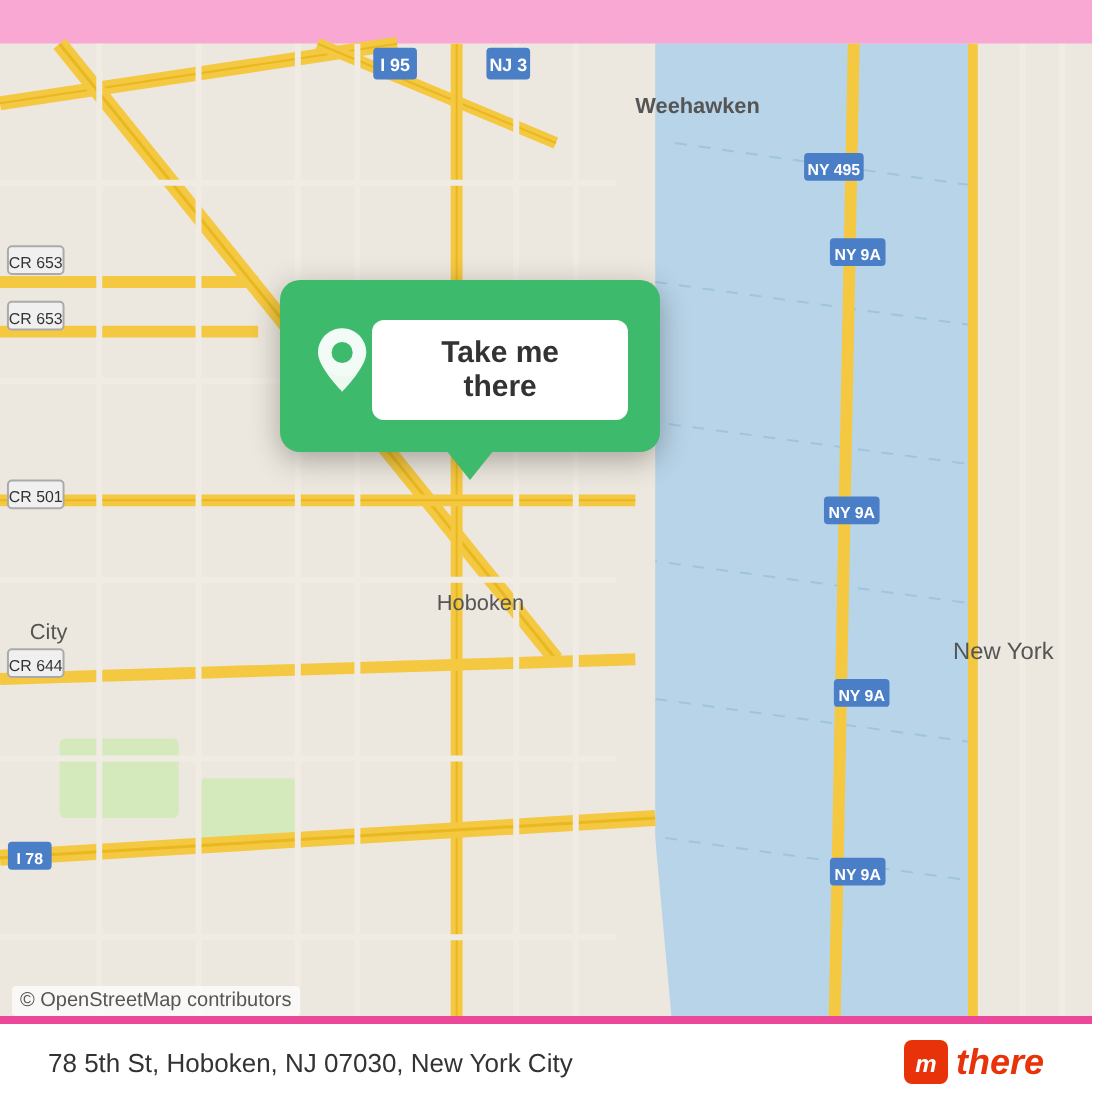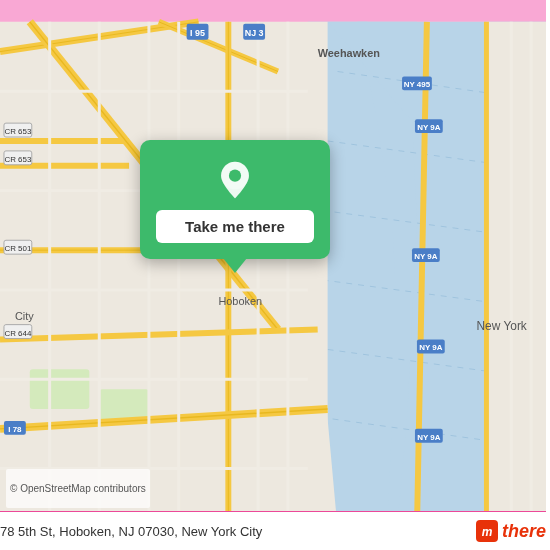--- a/index.html
+++ b/index.html
@@ -27,26 +27,26 @@
       width: 100%; height: 100%;
     }
 
     
     #bottom-bar {
       position: absolute;
       bottom: 0;
       left: 0;
       width: 100%;
       background: white;
-      padding: 8px 0;
+      padding: 8px 24px;
       display: flex;
       align-items: center;
       justify-content: space-between;
       z-index: 10;
-      border-top: 1px solid #ec4899;
+      border-top: 4px solid #ec4899;
     }
 
     #address-text {
       font-size: 13px;
       color: #333;
     }
 
     #moovit-logo {
       display: flex;
       align-items: center;
@@ -62,21 +62,21 @@
 
     
     #popup-card {
       position: absolute;
       top: 140px;
       left: 140px;
       width: 190px;
       background: #3dba6b;
       border-radius: 10px;
       display: flex;
-      flex-direction: column;
+      flex-direction: row;
       align-items: center;
       padding: 20px 16px 16px 16px;
       z-index: 20;
       box-shadow: 0 4px 15px rgba(0,0,0,0.3);
     }
 
     #popup-card::after {
       content: '';
       position: absolute;
       bottom: -14px;
@@ -107,21 +107,21 @@
     }
 
     
     #osm-attribution {
       position: absolute;
       bottom: 42px;
       left: 6px;
       font-size: 10px;
       color: #555;
       background: rgba(255,255,255,0.7);
-      padding: 14px 4px;
+      padding: 2px 4px;
       border-radius: 2px;
       z-index: 10;
     }
 
     
     .map-svg {
       width: 100%;
       height: 100%;
     }
   </style>

